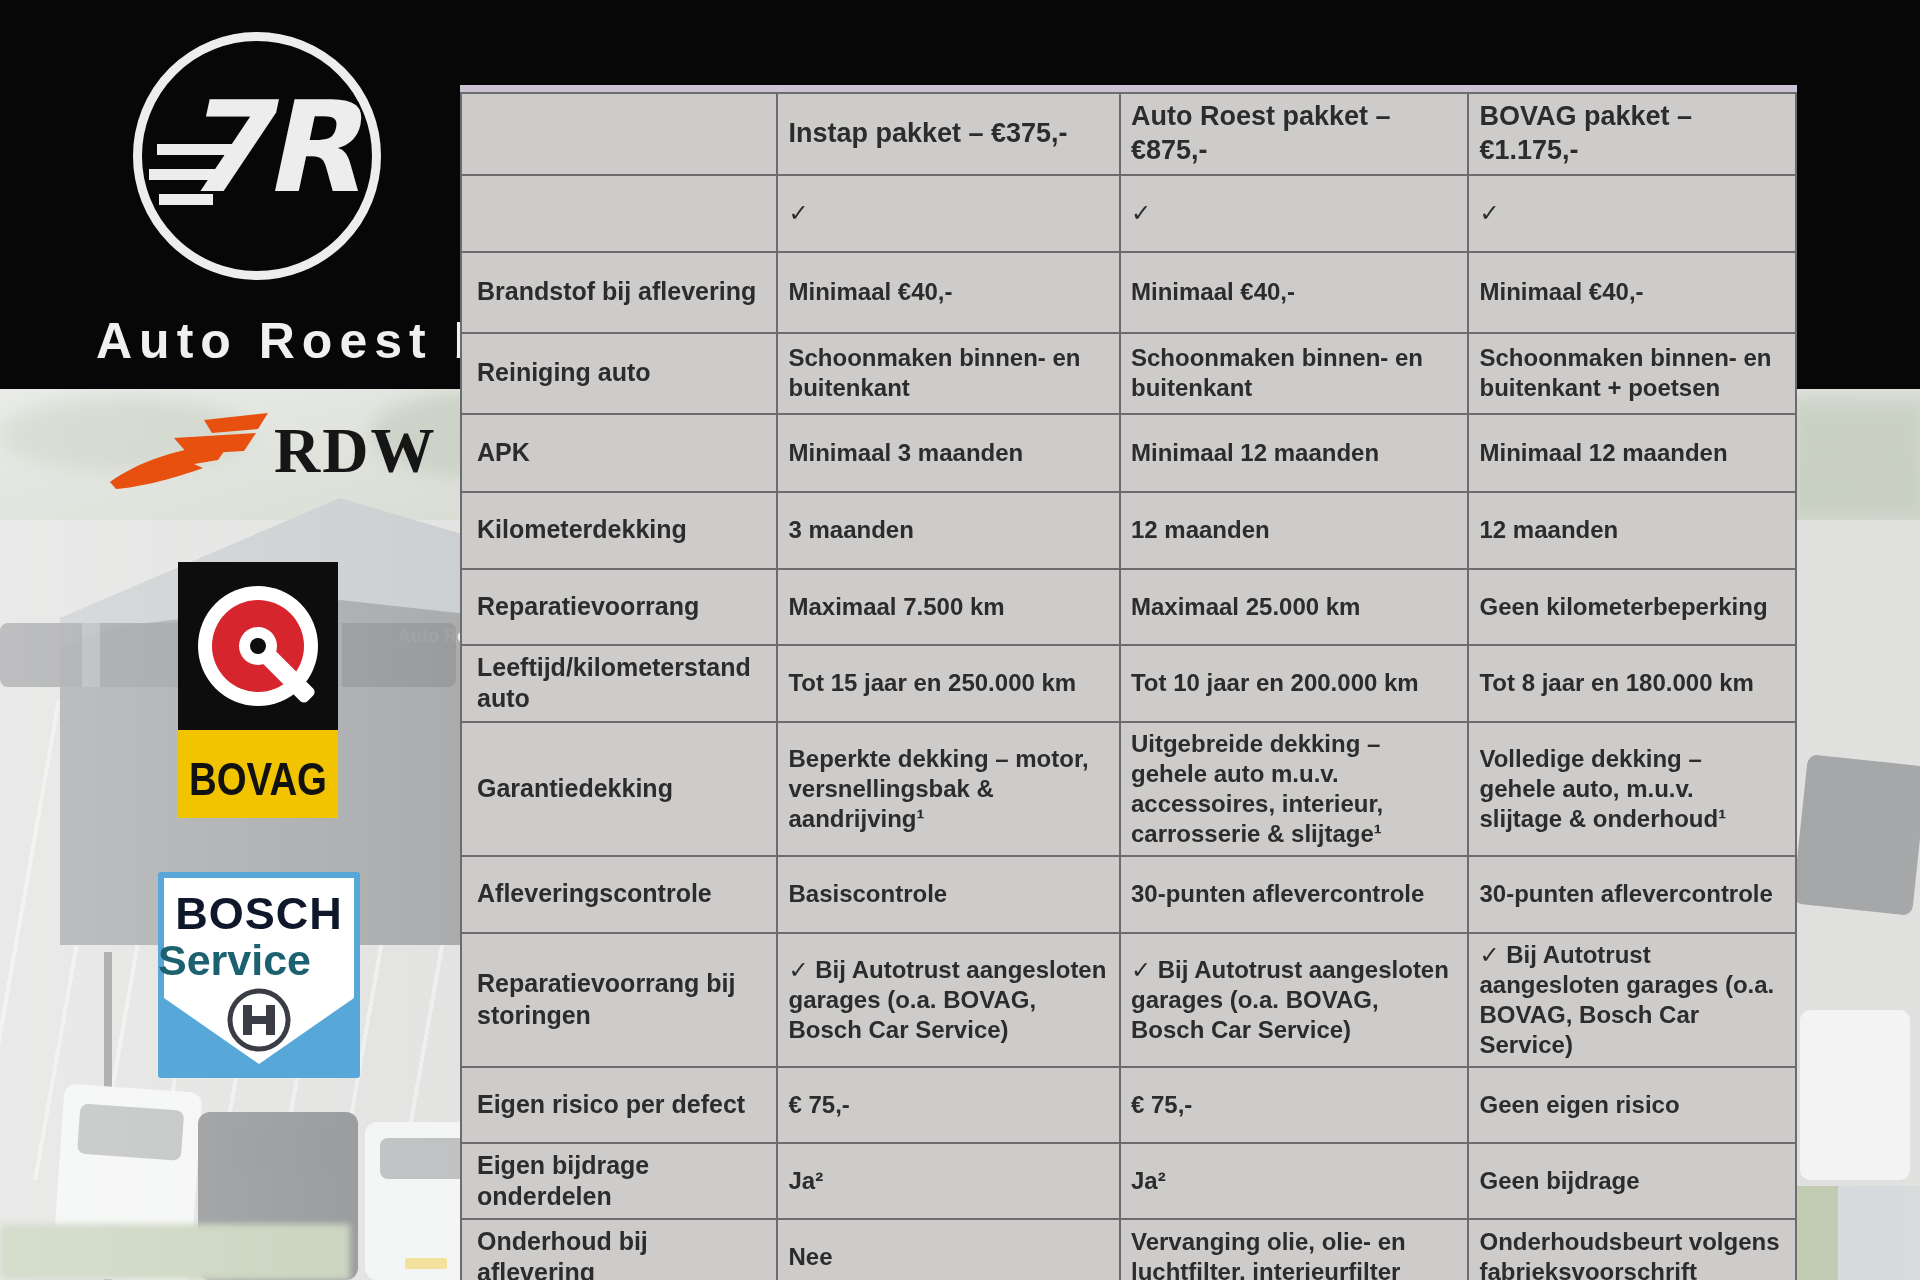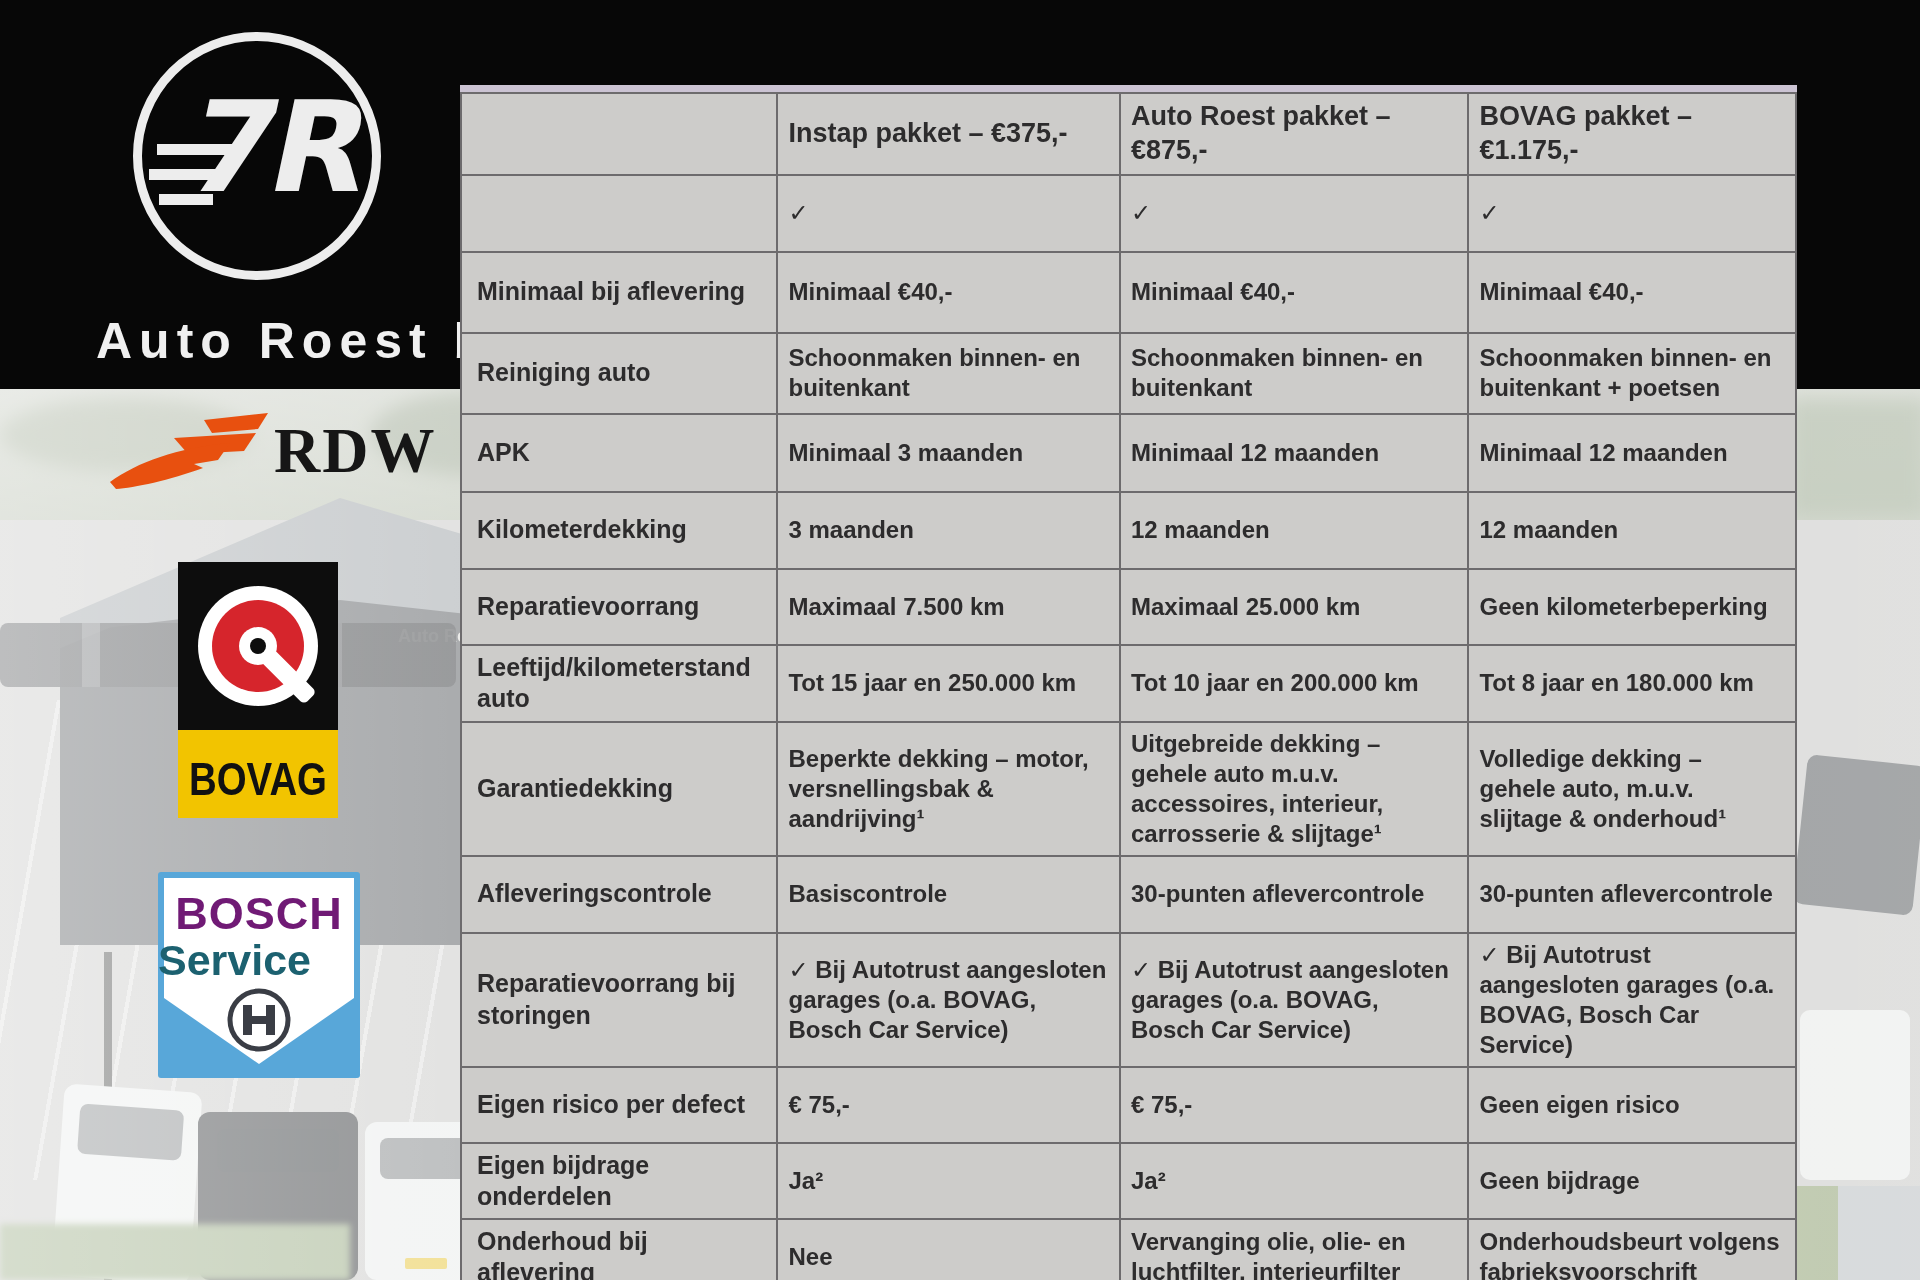--- a/index.html
+++ b/index.html
@@ -60,21 +60,21 @@
 
   
   .rdw{position:absolute;top:412px;left:108px;width:300px;height:92px;}
   .rdw svg{position:absolute;top:0;left:0;}
   .rdw-text{position:absolute;left:166px;top:2px;font-family:"Liberation Serif","DejaVu Serif",serif;
     font-weight:bold;font-size:64px;color:#161616;letter-spacing:2px;}
   .bovag{position:absolute;top:562px;left:178px;width:160px;height:256px;}
   .bosch{position:absolute;top:872px;left:158px;width:202px;height:206px;background:#58a7d9;border-radius:3px;}
   .bosch .shield{position:absolute;top:6px;left:6px;width:190px;height:190px;}
   .bosch-b{position:absolute;top:16px;left:0;width:202px;text-align:center;font-size:45px;font-weight:800;
-    color:#701a75;letter-spacing:1px;}
+    color:#0f172a;letter-spacing:1px;}
   .bosch-s{position:absolute;top:64px;left:0;width:202px;font-size:43px;font-weight:bold;
     color:#1c6170;}
   .armature{position:absolute;top:112px;left:61px;}
 
   
   .pkg-wrap{position:absolute;top:85px;left:460px;width:1337px;border-top:7px solid #cbc3d3;}
   table.pkg{width:100%;border-collapse:collapse;table-layout:fixed;background:#cdccca;}
   table.pkg th,table.pkg td{border:2px solid #6d6b6d;vertical-align:middle;text-align:left;
     color:#2d2c2d;padding:6px 12px 6px 10px;line-height:1.25;overflow:hidden;}
   table.pkg thead th{font-size:27px;font-weight:bold;}
@@ -192,21 +192,21 @@
           </tr>
         </thead>
         <tbody>
           <tr style="height: 77px;">
             <th></th>
             <td>✓</td>
             <td>✓</td>
             <td>✓</td>
           </tr>
           <tr style="height: 81px;">
-            <th>Minimaal bij aflevering</th>
+            <th>Brandstof bij aflevering</th>
             <td>Minimaal €40,-</td>
             <td>Minimaal €40,-</td>
             <td>Minimaal €40,-</td>
           </tr>
           <tr style="height: 81px;">
             <th>Reiniging auto</th>
             <td>Schoonmaken binnen- en buitenkant</td>
             <td>Schoonmaken binnen- en buitenkant</td>
             <td>Schoonmaken binnen- en buitenkant + poetsen</td>
           </tr>

